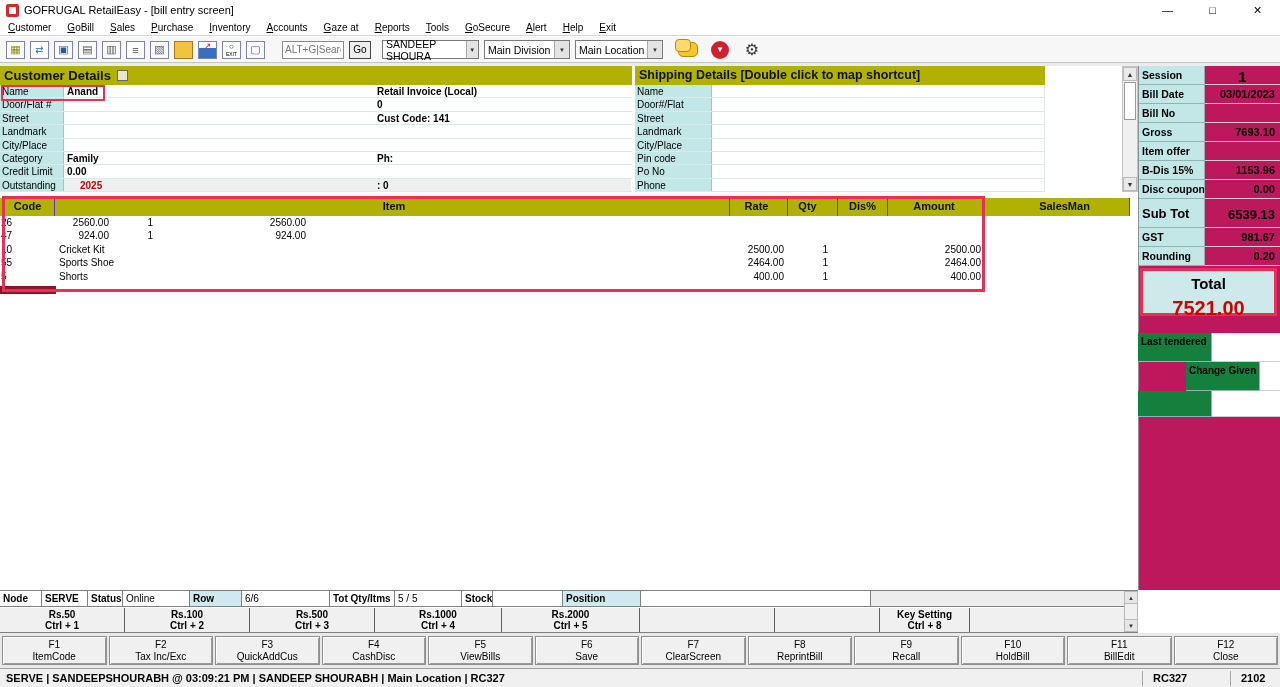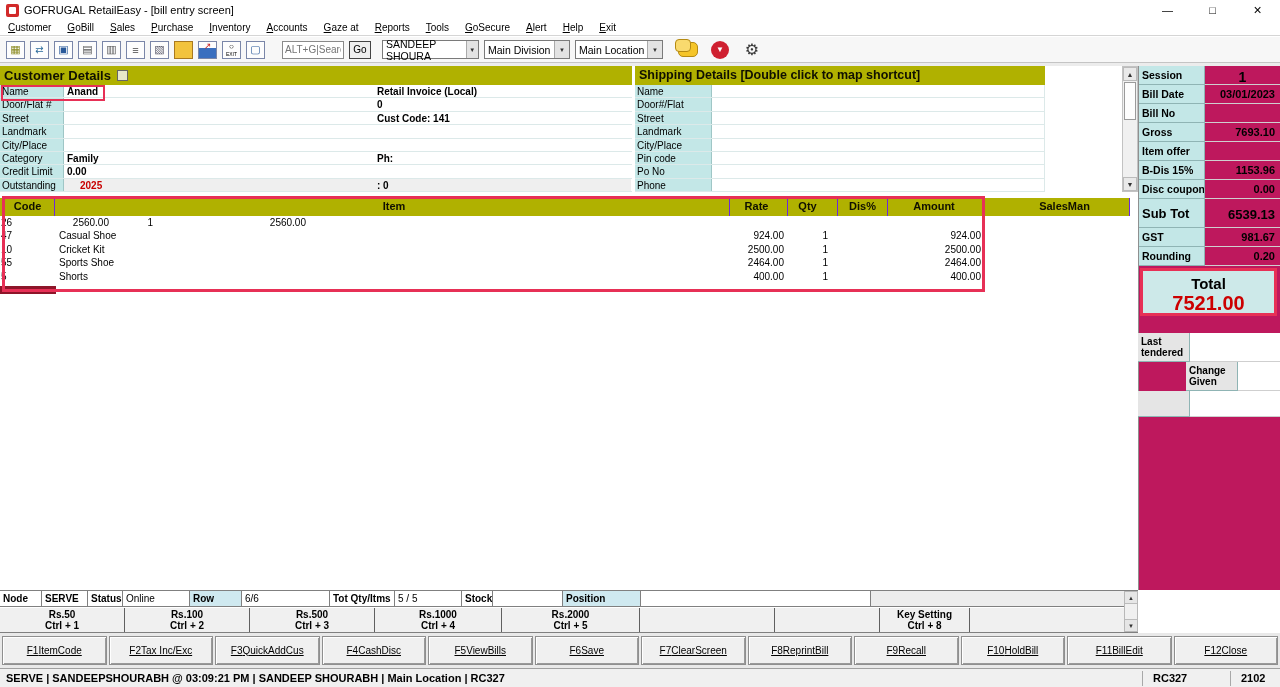--- a/index.html
+++ b/index.html
@@ -139,23 +139,23 @@
     overflow:hidden; white-space:nowrap; }
   .sum-val { flex:1; text-align:right; font-weight:bold; font-size:11px; padding:3px 5px 0 0;
     border-bottom:1px solid #cfcfcf; overflow:hidden; }
   .sum-row.big { height:29px; }
   .sum-row.big .sum-label { font-size:13px; padding-top:7px; }
   .sum-row.big .sum-val { font-size:13px; padding-top:8px; }
   .sum-row.session .sum-val { text-align:center; font-size:14px; padding-right:0; }
   .total-box { position:absolute; left:1140px; top:268px; width:137px; height:48px;
     border:3px solid #e73056; background:#cde9e9; text-align:center; z-index:6; }
   .total-label { font-size:15px; font-weight:bold; margin-top:4px; }
-  .total-value { font-size:20px; font-weight:bold; color:#cc0000; }
+  .total-value { font-size:20px; font-weight:bold; color:#cc0000; margin-top:5px; }
   .tender-row { position:absolute; left:1138px; width:142px; height:29px; display:flex; }
-  .tender-label { width:52px; background:#e5e5e5; font-weight:bold; font-size:10px;
+  .tender-label { width:74px; background:#15803d; font-weight:bold; font-size:10px;
     padding:3px 0 0 3px; border-bottom:1px solid #8fb4b4; border-right:1px solid #8fb4b4; }
   .tender-val { flex:1; border-bottom:1px solid #cfcfcf; background:#fff; }
 
   
   .status-row { position:absolute; top:590px; left:0; width:1138px; height:17px;
     display:flex; border-top:1px solid #808080; border-bottom:1px solid #808080;
     font-size:10px; line-height:15px; background:#fff; }
   .status-row > div { border-right:1px solid #808080; padding-left:3px; overflow:hidden; white-space:nowrap; }
   .st-lbl { font-weight:bold; }
   .st-cyan { background:#cfe9f0; }
@@ -193,22 +193,22 @@
   .ms-up, .ms-down { position:absolute; left:0; right:0; height:12px; display:flex;
     align-items:center; justify-content:center; font-size:6px; background:#e6e6e6; color:#333; }
   .ms-up { top:0; border-bottom:1px solid #bbb; }
   .ms-down { bottom:0; border-top:1px solid #bbb; }
 
   
   .fkey-strip { position:absolute; top:633px; left:0; width:1280px; height:35px;
     background:#e9e9e9; display:flex; align-items:center; padding:0 1px; }
   .fkey-btn { flex:1; height:29px; margin:0 1px; background:#f0f0f0; border:1px solid #8f8f8f;
     box-shadow: inset 1px 1px 0 #ffffff, inset -1px -1px 0 #9a9a9a;
-    display:flex; flex-direction:row; align-items:center; justify-content:center;
-    font-size:10px; line-height:12px;text-decoration:underline; }
+    display:flex; flex-direction:column; align-items:center; justify-content:center;
+    font-size:10px; line-height:12px; }
   .fkey-btn .fk-key { font-weight:normal; }
 
   
   .bottombar { position:absolute; top:668px; left:0; width:1280px; height:19px;
     background:#f0f0f0; border-top:1px solid #a0a0a0; display:flex; align-items:center;
     font-weight:bold; font-size:11px; }
   .bb-left { padding-left:6px; flex:1; overflow:hidden; white-space:nowrap; }
   .bb-cell { border-left:1px solid #a8a8a8; height:15px; line-height:15px; padding-left:10px; }
   .bb-terminal { width:88px; }
   .bb-counter { width:50px; }
@@ -377,21 +377,20 @@
   <div class="grid-row">
     <div class="c-code">26</div>
     <div class="c-rate">2560.00</div>
     <div class="c-qty">1</div>
     <div class="c-dis"></div>
     <div class="c-amt">2560.00</div>
     <div class="c-man"></div>
   </div>
   <div class="grid-row">
     <div class="c-code">47</div>
-    <div class="c-item">Casual Shoe</div>
     <div class="c-rate">924.00</div>
     <div class="c-qty">1</div>
     <div class="c-dis"></div>
     <div class="c-amt">924.00</div>
     <div class="c-man"></div>
   </div>
   <div class="grid-row">
     <div class="c-code">10</div>
     <div class="c-item">Cricket Kit</div>
     <div class="c-rate">2500.00</div>

